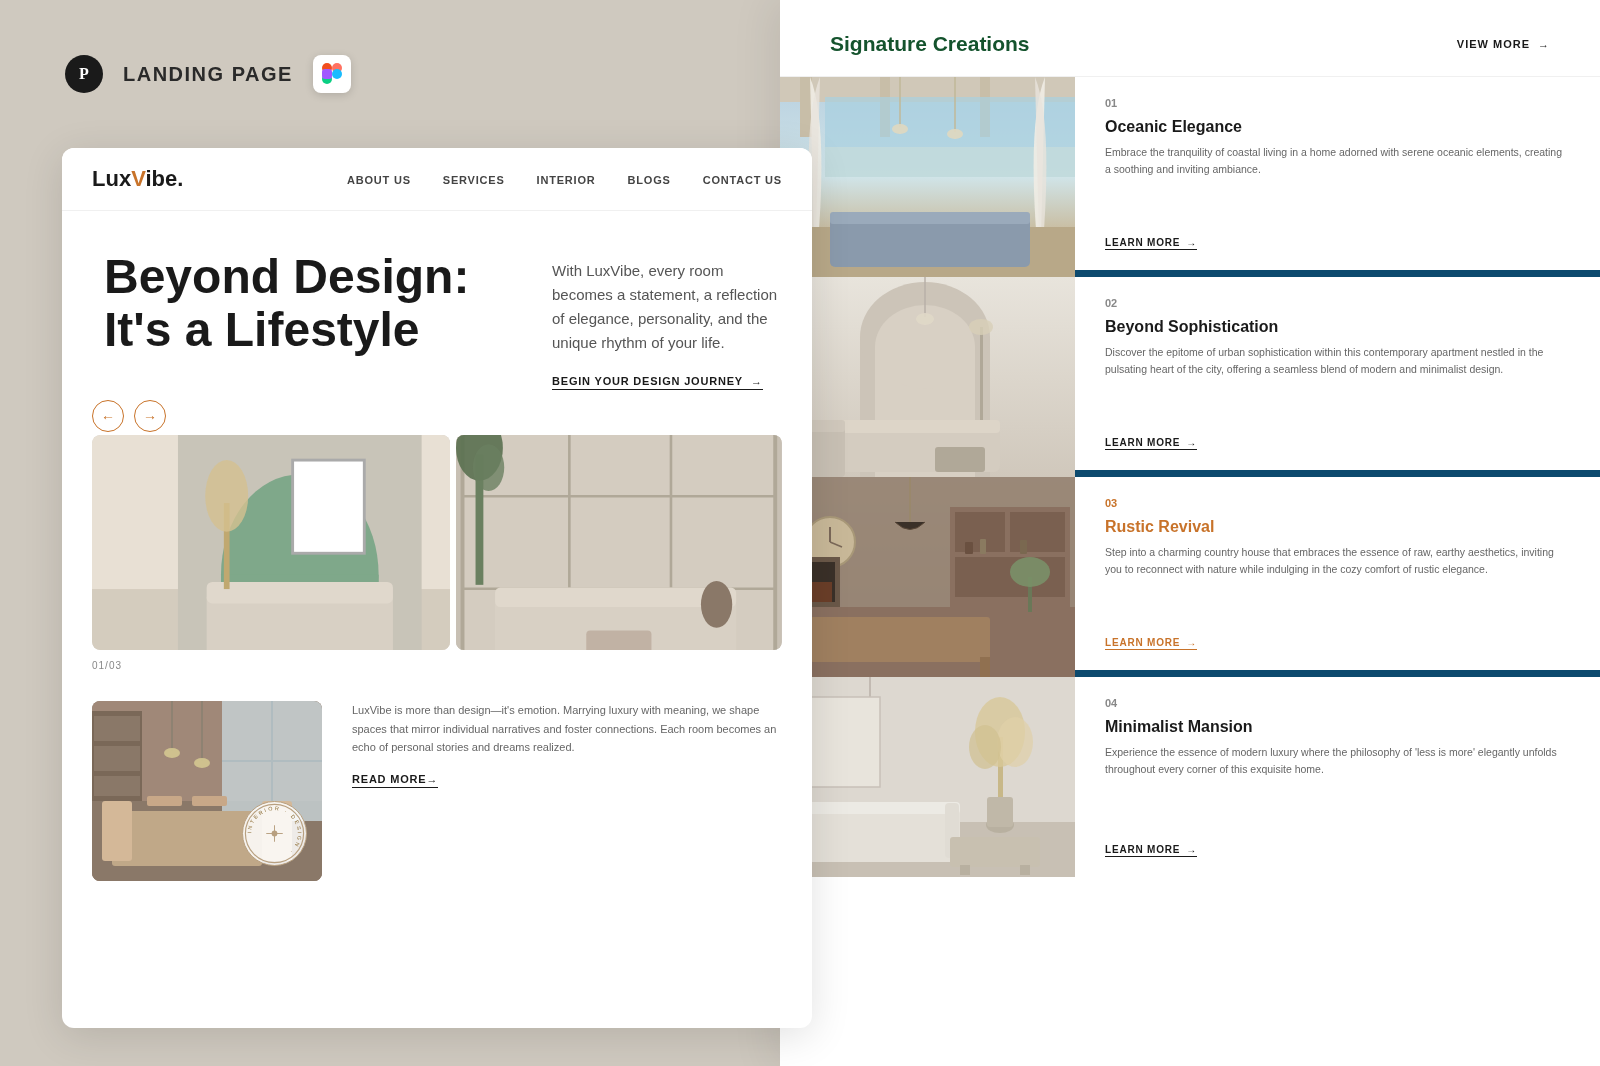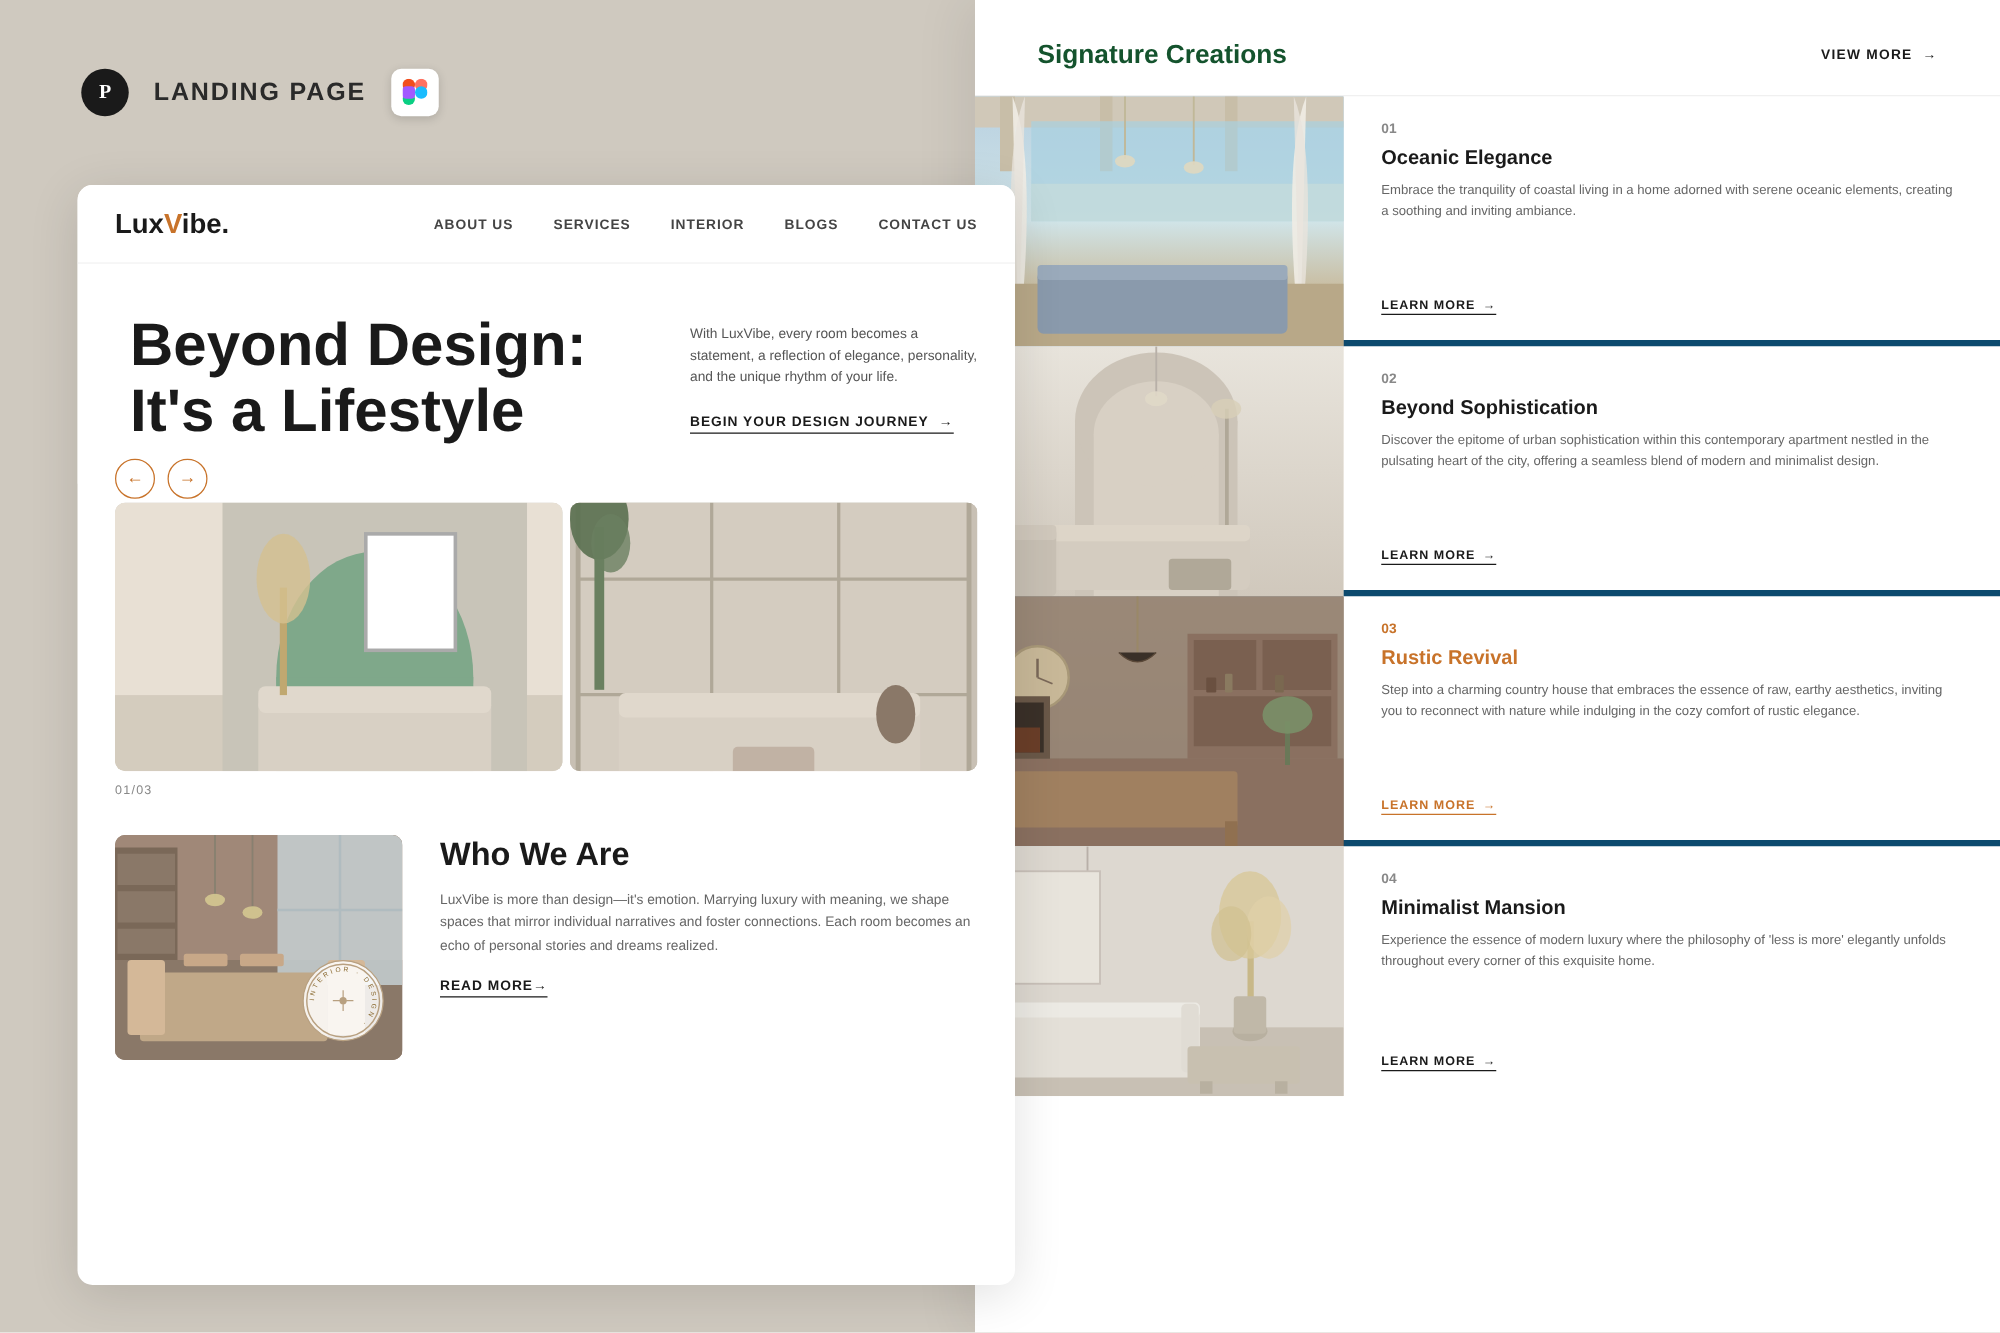--- a/index.html
+++ b/index.html
@@ -116,21 +116,21 @@
       color: #1a1a1a;
       line-height: 1.1;
       font-family: Arial, sans-serif;
       max-width: 380px;
     }
     .hero-right {
       max-width: 230px;
       padding-top: 8px;
     }
     .hero-desc {
-      font-size: 11px;
+      font-size: 15px;
       color: #555;
       line-height: 1.6;
       font-family: Arial, sans-serif;
     }
     .hero-cta {
       display: flex;
       align-items: center;
       gap: 8px;
       margin-top: 20px;
       font-size: 11px;
@@ -292,21 +292,21 @@
       color: #1a1a1a;
       letter-spacing: 1px;
       font-family: Arial, sans-serif;
       cursor: pointer;
     }
 
     
     .creation-item {
       display: flex;
       gap: 0;
-      border-bottom: 5px solid #0c4a6e;
+      border-bottom: 7px solid #0c4a6e;
       height: 200px;
     }
     .creation-image {
       width: 295px;
       height: 200px;
       flex-shrink: 0;
       overflow: hidden;
     }
     .creation-content {
       padding: 20px 30px 20px 30px;
@@ -501,21 +501,20 @@
           </text>
           <circle cx="32.5" cy="32.5" r="3" fill="#b8a080"></circle>
           <line x1="32.5" y1="24" x2="32.5" y2="30" stroke="#b8a080" stroke-width="1"></line>
           <line x1="32.5" y1="35" x2="32.5" y2="41" stroke="#b8a080" stroke-width="1"></line>
           <line x1="24" y1="32.5" x2="30" y2="32.5" stroke="#b8a080" stroke-width="1"></line>
           <line x1="35" y1="32.5" x2="41" y2="32.5" stroke="#b8a080" stroke-width="1"></line>
         </svg>
       </div>
     </div>
     <div class="who-content">
-      <h2 class="who-title">Who We Are</h2>
       <p class="who-desc">LuxVibe is more than design—it's emotion. Marrying luxury with meaning, we shape spaces that mirror individual narratives and foster connections. Each room becomes an echo of personal stories and dreams realized.</p>
       <div class="read-more">
         <span>READ MORE</span>
         <span>→</span>
       </div>
     </div>
   </div>
 
 </div>
 

